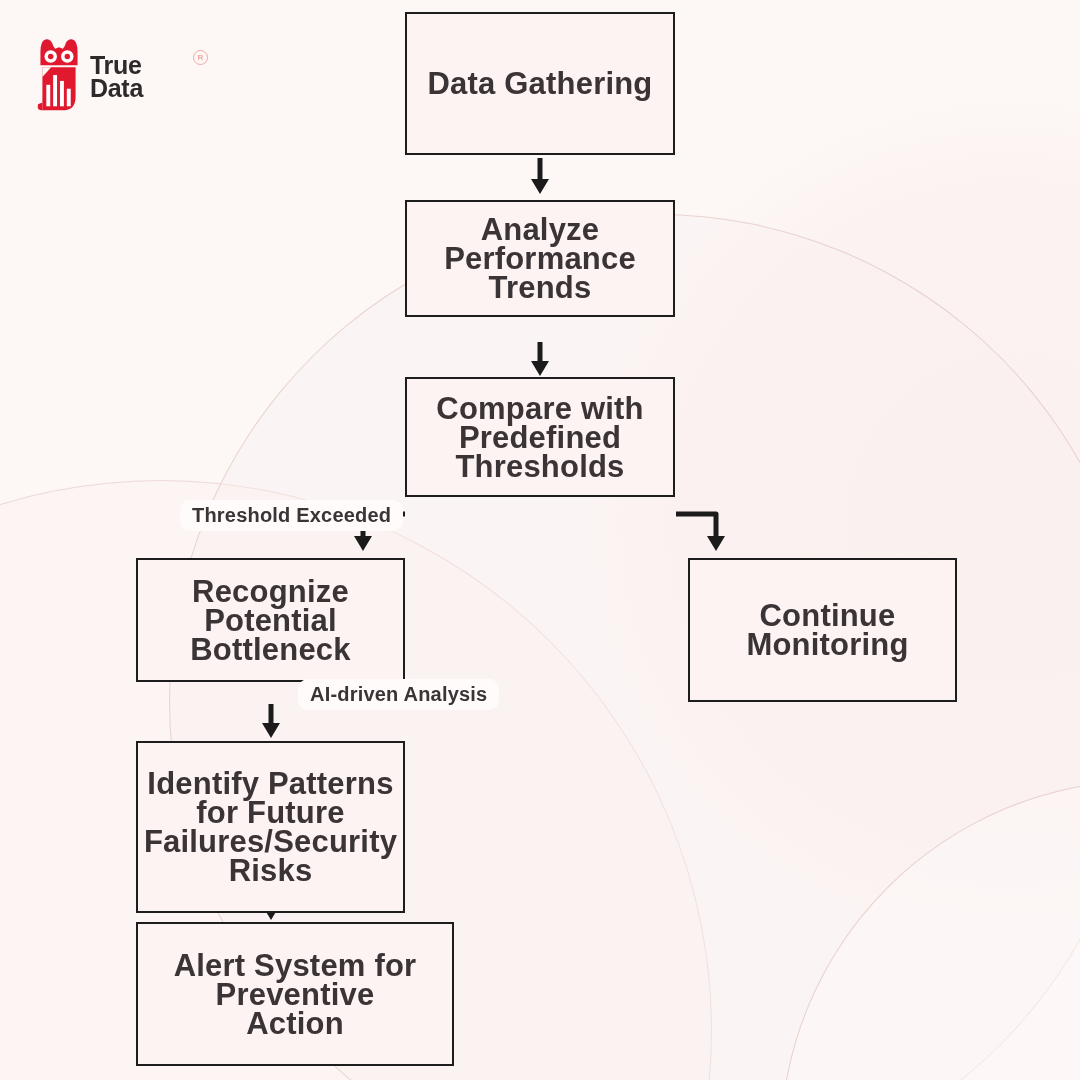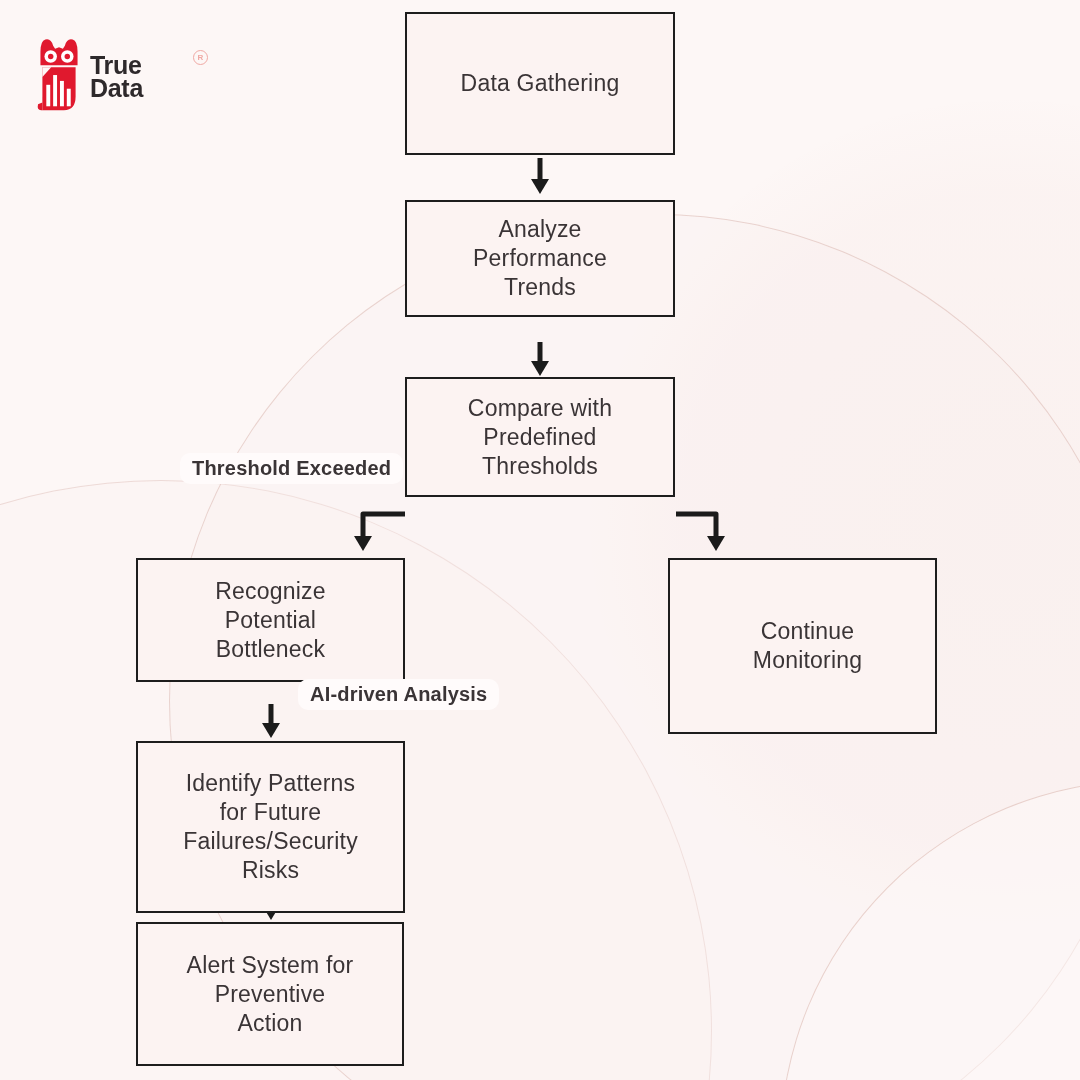--- a/index.html
+++ b/index.html
@@ -30,41 +30,41 @@
   
   .node{
     position:absolute;
     background:#fcf3f2;
     border:2px solid #1d1d1d;
     box-sizing:border-box;
     display:flex;align-items:center;justify-content:center;
     text-align:center;
   }
   .node .label{
-    font-size:23px;font-weight:400;line-height:29px;
+    font-size:31px;font-weight:700;line-height:29px;
     color:#3a3436;white-space:pre-line;letter-spacing:.2px;
     padding:0 14px;
   }
   .n1{left:405px;top:12px;width:270px;height:143px;}
   .n2{left:405px;top:200px;width:270px;height:117px;}
   .n3{left:405px;top:377px;width:270px;height:120px;}
   .n4{left:136px;top:558px;width:269px;height:124px;}
-  .n5{left:668px;top:558px;width:269px;height:176px;padding-left:10px;}
+  .n5{left:688px;top:558px;width:269px;height:144px;padding-left:10px;}
   .n6{left:136px;top:741px;width:269px;height:172px;}
-  .n7{left:136px;top:922px;width:268px;height:144px;}
+  .n7{left:136px;top:922px;width:318px;height:144px;}
 
   
   .edge-label{
     position:absolute;
     background:#fffbfb;border-radius:10px;
     padding:4px 12px;
     font-size:20px;font-weight:700;color:#3a3436;
     white-space:nowrap;letter-spacing:.2px;
   }
-  .el-threshold{left:180px;top:453px;}
+  .el-threshold{left:180px;top:500px;}
   .el-normal{left:686px;top:478px;}
   .el-ai{left:298px;top:679px;text-align:center;}
 
   
   .logo{position:absolute;left:36px;top:36px;display:flex;align-items:flex-start;}
   .logo .owl{width:46px;height:82px;}
   .logo .brand{margin-left:8px;margin-top:18px;position:relative;}
   .logo .brand-line{font-size:25px;line-height:23px;font-weight:700;color:#2e292b;letter-spacing:-0.3px;}
   .logo .rmark{
     position:absolute;left:103px;top:-4px;

